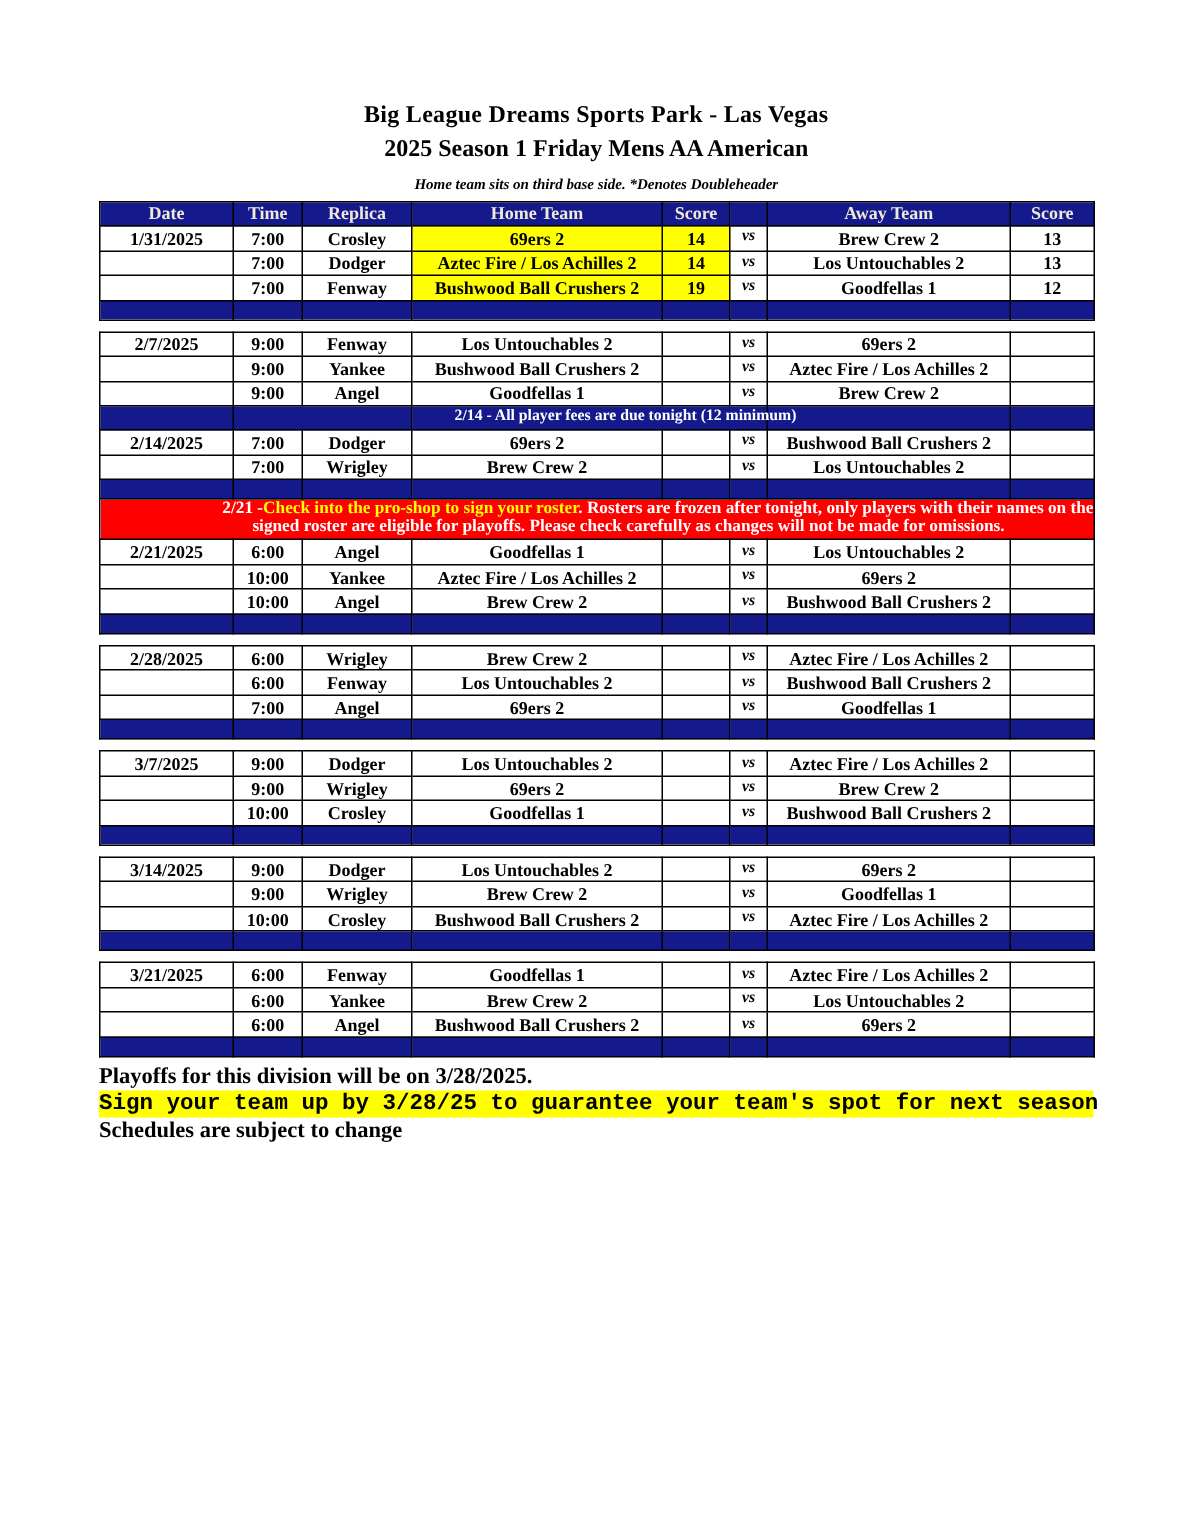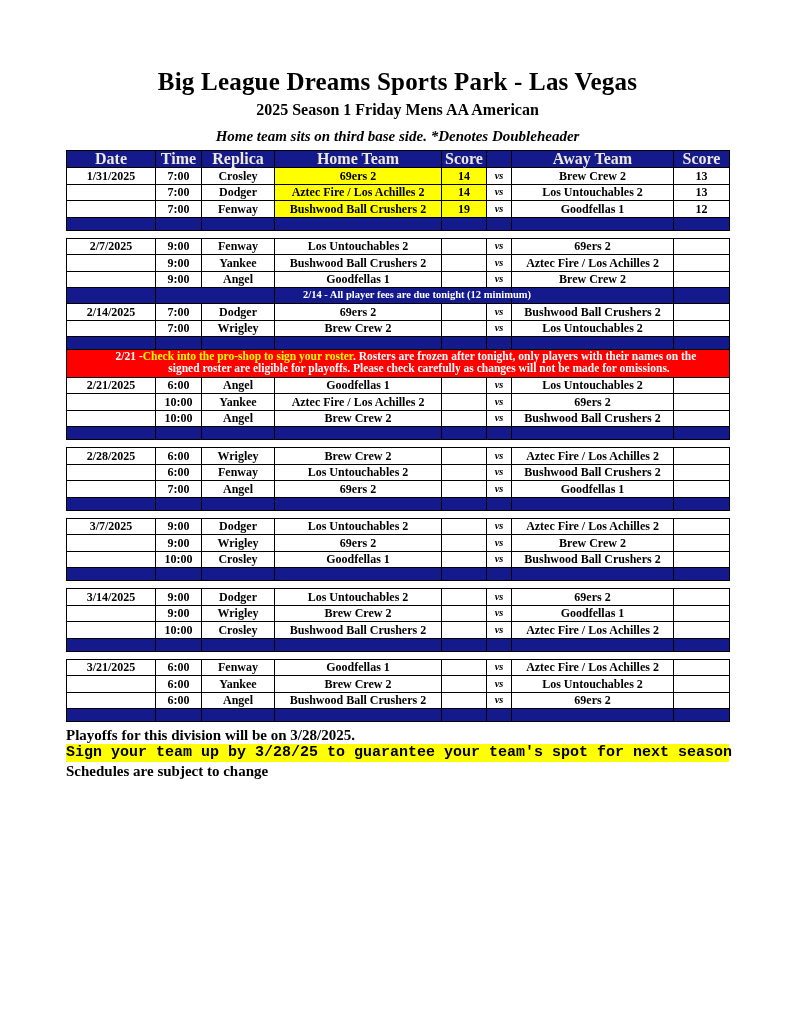--- a/index.html
+++ b/index.html
@@ -10,35 +10,35 @@
     color: #000;
   }
   .content {
     position: absolute;
     left: 66px; top: 0;
     width: 663px;
   }
   .title {
     margin-top: 68px;
     text-align: center;
-    font-size: 25px;
+    font-size: 16px;
     font-weight: bold;
     letter-spacing: 0.2px;
   }
   .subtitle {
     margin-top: 5px;
     text-align: center;
     font-size: 16px;
     font-weight: bold;
   }
   .note {
     margin-top: 9px;
     margin-bottom: 5px;
     text-align: center;
-    font-size: 15px;
+    font-size: 10px;
     font-weight: bold;
     font-style: italic;
   }
   table.sched {
     border-collapse: collapse;
     table-layout: fixed;
     width: 663px;
     font-size: 12px;
     font-weight: bold;
   }
@@ -48,21 +48,21 @@
     vertical-align: middle;
     padding: 0;
     height: 15.5px;
     line-height: 1.02;
     white-space: nowrap;
   }
   table.sched th {
     background: var(--navy, #14198C);
     color: var(--header-text, #EFE9D9);
     height: 15px;
-    font-size: 16px;
+    font-size: 12px;
   }
   tr.sep-row td {
     background: var(--navy, #14198C);
     height: 12px;
   }
   tr.gap-row td {
     border: none;
     background: #fff;
     height: 7px;
   }
@@ -77,21 +77,21 @@
     overflow: visible;
   }
   tr.red-banner td {
     background: var(--red, #FE0000);
     color: #fff;
     height: auto;
     padding: 1px 0 2px 0;
     font-size: 11.5px;
     overflow: hidden;
   }
-  .rb-line1 { text-align: center; padding-left: 16px; white-space: nowrap; }
+  .rb-line1 { text-align: right; padding-left: 16px; white-space: nowrap; }
   .rb-line2 { text-align: center; white-space: nowrap; margin-left: 42px; }
   .rb-hl { color: var(--yellow, #FFFF00); }
   td.hl { background: var(--yellow, #FFFF00); }
   td.vs-cell { font-style: italic; font-size: 10.5px; }
   .footer {
     margin-top: 4px;
     font-weight: bold;
     font-size: 15px;
   }
   .fline {

